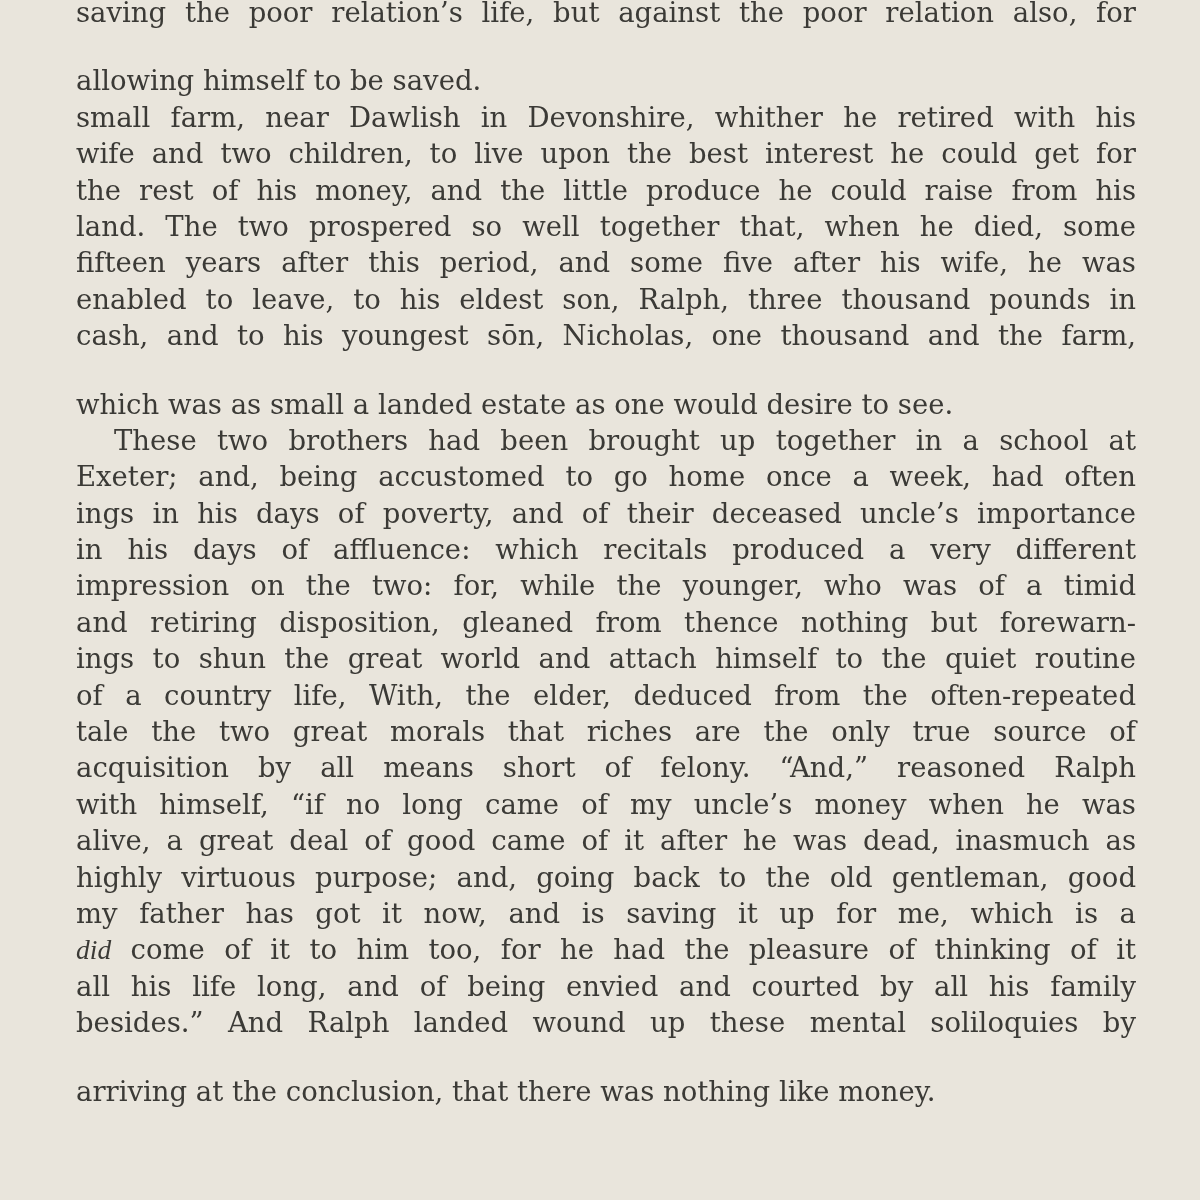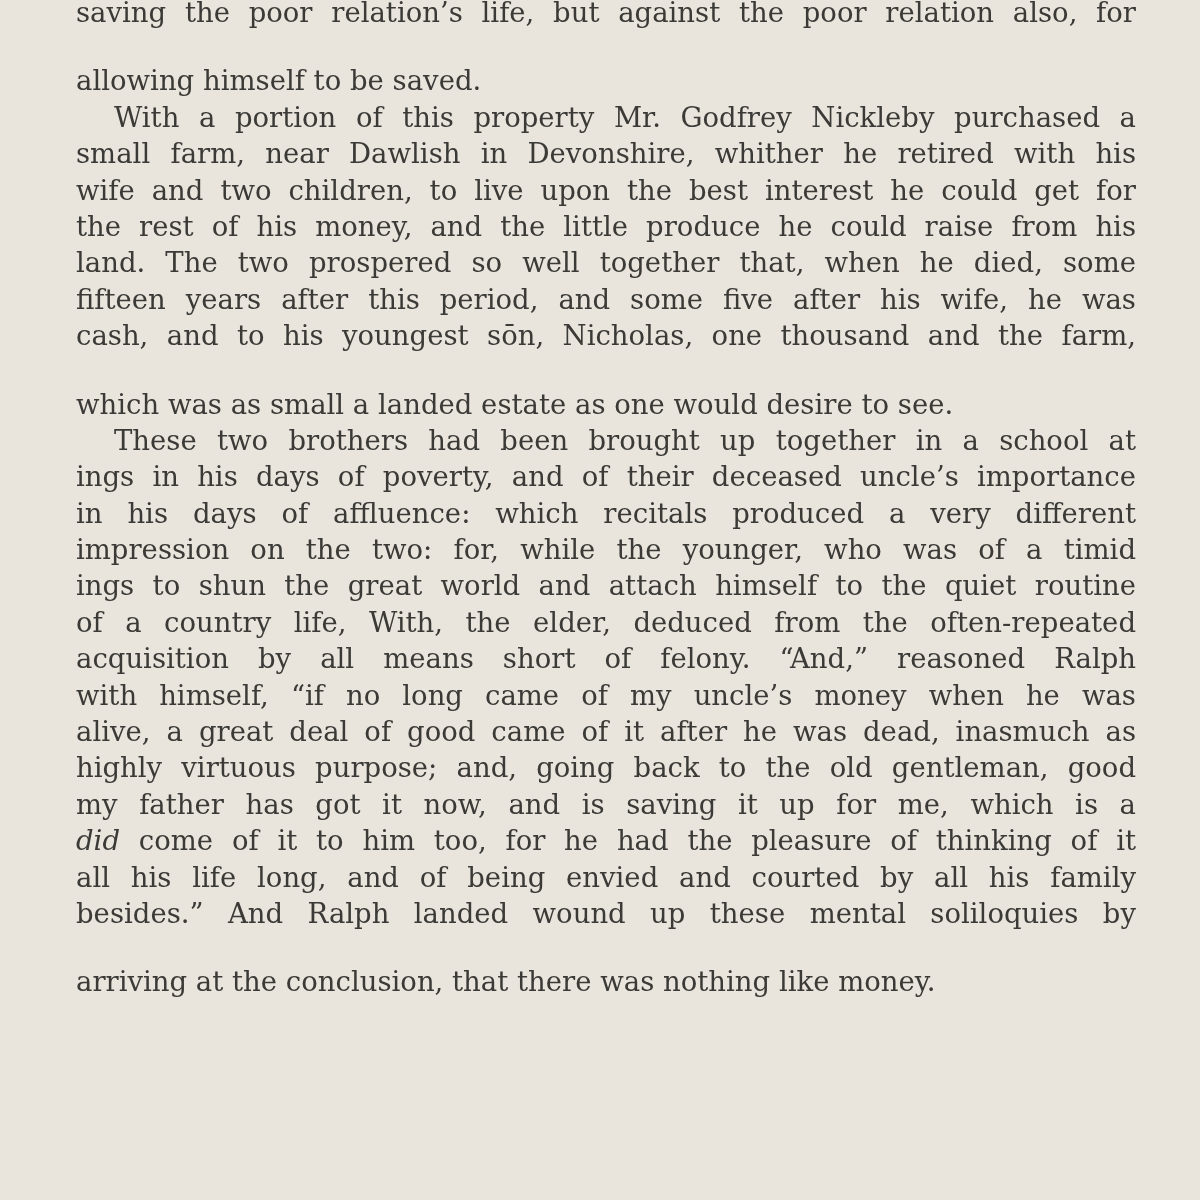--- a/index.html
+++ b/index.html
@@ -32,50 +32,54 @@
   }
   .line.last {
     text-align-last: left;
     margin-top: 32px;
   }
   .line.indent {
     padding-left: 38px;
   }
   em {
     font-style: italic;
+    font-family: Liberation Serif, serif;
   }
 </style>
 </head>
 <body>
 
 <div class="page">
 
   <div>
     <span class="line">saving the poor relation’s life, but against the poor relation also, for</span>
     <span class="line last">allowing himself to be saved.</span>
   </div>
 
   <div>
-    <span class="line indent">With a portion of this property Mr. Godfrey Nickleby purchased a</span>
     <span class="line">small farm, near Dawlish in Devonshire, whither he retired with his</span>
     <span class="line">wife and two children, to live upon the best interest he could get for</span>
     <span class="line">the rest of his money, and the little produce he could raise from his</span>
     <span class="line">land. The two prospered so well together that, when he died, some</span>
     <span class="line">fifteen years after this period, and some five after his wife, he was</span>
+    <span class="line">enabled to leave, to his eldest son, Ralph, three thousand pounds in</span>
     <span class="line">cash, and to his youngest sōn, Nicholas, one thousand and the farm,</span>
     <span class="line last">which was as small a landed estate as one would desire to see.</span>
   </div>
 
   <div>
     <span class="line indent">These two brothers had been brought up together in a school at</span>
+    <span class="line">Exeter; and, being accustomed to go home once a week, had often</span>
     <span class="line">ings in his days of poverty, and of their deceased uncle’s importance</span>
     <span class="line">in his days of affluence: which recitals produced a very different</span>
     <span class="line">impression on the two: for, while the younger, who was of a timid</span>
+    <span class="line">and retiring disposition, gleaned from thence nothing but forewarn-</span>
     <span class="line">ings to shun the great world and attach himself to the quiet routine</span>
     <span class="line">of a country life, With, the elder, deduced from the often-repeated</span>
+    <span class="line">tale the two great morals that riches are the only true source of</span>
     <span class="line">acquisition by all means short of felony. “And,” reasoned Ralph</span>
     <span class="line">with himself, “if no long came of my uncle’s money when he was</span>
     <span class="line">alive, a great deal of good came of it after he was dead, inasmuch as</span>
     <span class="line">highly virtuous purpose; and, going back to the old gentleman, good</span>
     <span class="line">my father has got it now, and is saving it up for me, which is a</span>
     <span class="line"><em>did</em> <span>come of it to him too, for he had the pleasure of thinking of it</span></span>
     <span class="line">all his life long, and of being envied and courted by all his family</span>
     <span class="line">besides.” And Ralph landed wound up these mental soliloquies by</span>
     <span class="line last">arriving at the conclusion, that there was nothing like money.</span>
   </div>

